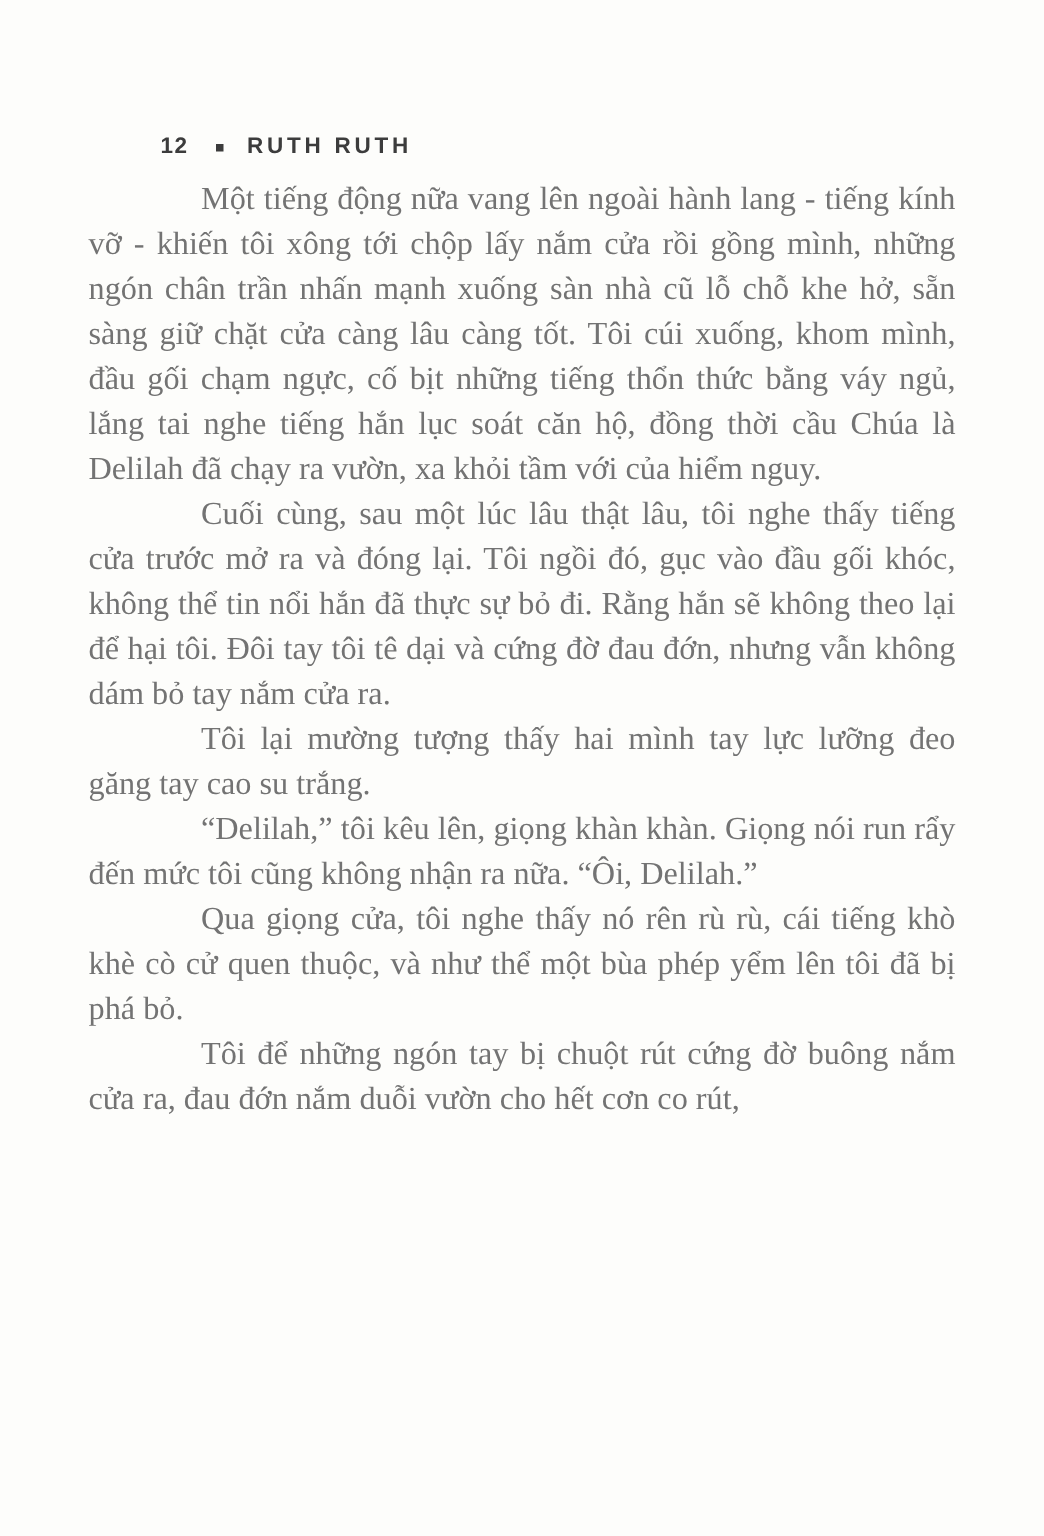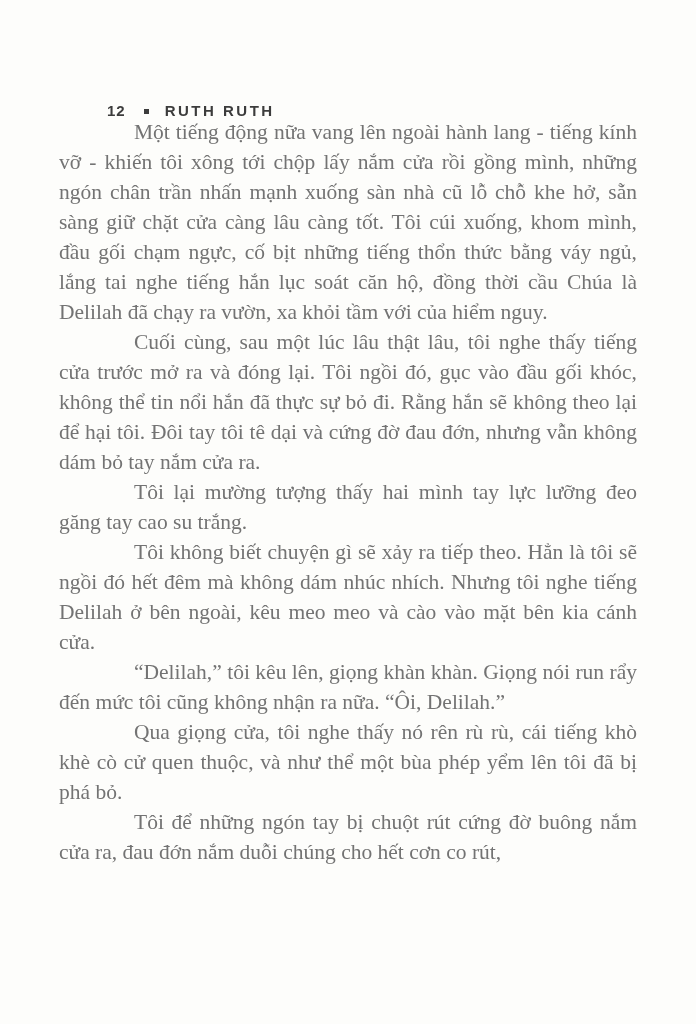--- a/index.html
+++ b/index.html
@@ -15,21 +15,21 @@
     position: relative;
   }
   .page {
     position: absolute;
     inset: 0;
     background: #fdfdfb;
   }
   
   .running-header {
     position: absolute;
-    top: 102px;
+    top: 89px;
     left: 107px;
     display: flex;
     align-items: center;
     font-family: "Liberation Sans", "DejaVu Sans", sans-serif;
     font-size: 15px;
     font-weight: 600;
     letter-spacing: 2.5px;
     color: #3c3c3c;
     line-height: 18px;
     white-space: nowrap;
@@ -71,19 +71,18 @@
   <header class="running-header" style="color: rgb(60, 60, 60);">
     <span class="page-number">12</span>
     <span class="sq" style="background: rgb(60, 60, 60);"></span>
     <span class="author">RUTH RUTH</span>
   </header>
 
   <main class="page-body" style="color: #737373;">
       <p>Một tiếng động nữa vang lên ngoài hành lang - tiếng kính vỡ - khiến tôi xông tới chộp lấy nắm cửa rồi gồng mình, những ngón chân trần nhấn mạnh xuống sàn nhà cũ lỗ chỗ khe hở, sẵn sàng giữ chặt cửa càng lâu càng tốt. Tôi cúi xuống, khom mình, đầu gối chạm ngực, cố bịt những tiếng thổn thức bằng váy ngủ, lắng tai nghe tiếng hắn lục soát căn hộ, đồng thời cầu Chúa là Delilah đã chạy ra vườn, xa khỏi tầm với của hiểm nguy.</p>
       <p>Cuối cùng, sau một lúc lâu thật lâu, tôi nghe thấy tiếng cửa trước mở ra và đóng lại. Tôi ngồi đó, gục vào đầu gối khóc, không thể tin nổi hắn đã thực sự bỏ đi. Rằng hắn sẽ không theo lại để hại tôi. Đôi tay tôi tê dại và cứng đờ đau đớn, nhưng vẫn không dám bỏ tay nắm cửa ra.</p>
       <p>Tôi lại mường tượng thấy hai mình tay lực lưỡng đeo găng tay cao su trắng.</p>
-      <p>Tôi không biết chuyện gì sẽ xảy ra tiếp theo. Hẳn là tôi sẽ ngồi đó hết đêm mà không dám nhúc nhích. Nhưng tôi nghe tiếng Delilah ở bên ngoài, kêu meo meo và cào vào mặt bên kia cánh cửa.</p>
       <p>“Delilah,” tôi kêu lên, giọng khàn khàn. Giọng nói run rẩy đến mức tôi cũng không nhận ra nữa. “Ôi, Delilah.”</p>
       <p>Qua giọng cửa, tôi nghe thấy nó rên rù rù, cái tiếng khò khè cò cử quen thuộc, và như thể một bùa phép yểm lên tôi đã bị phá bỏ.</p>
-      <p>Tôi để những ngón tay bị chuột rút cứng đờ buông nắm cửa ra, đau đớn nắm duỗi chúng cho hết cơn co rút,</p>
+      <p>Tôi để những ngón tay bị chuột rút cứng đờ buông nắm cửa ra, đau đớn nắm duỗi vườn cho hết cơn co rút,</p>
     </main>
 
 </div>
 
 </body></html>

